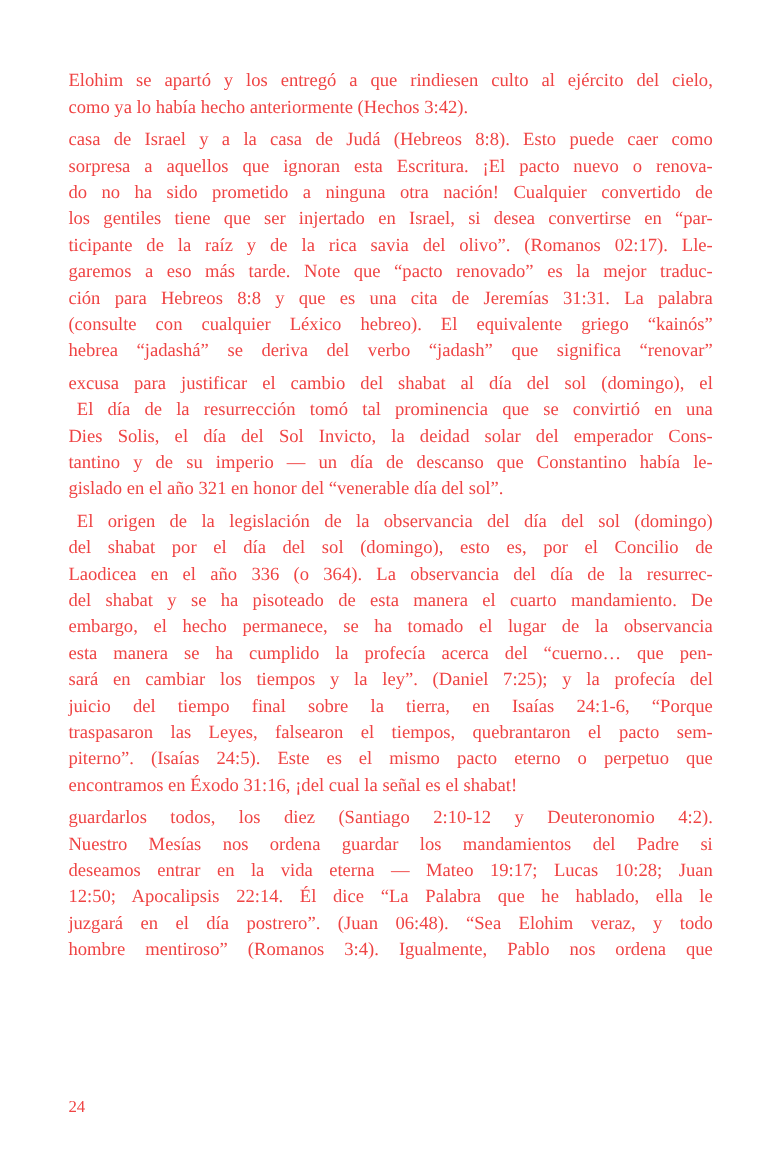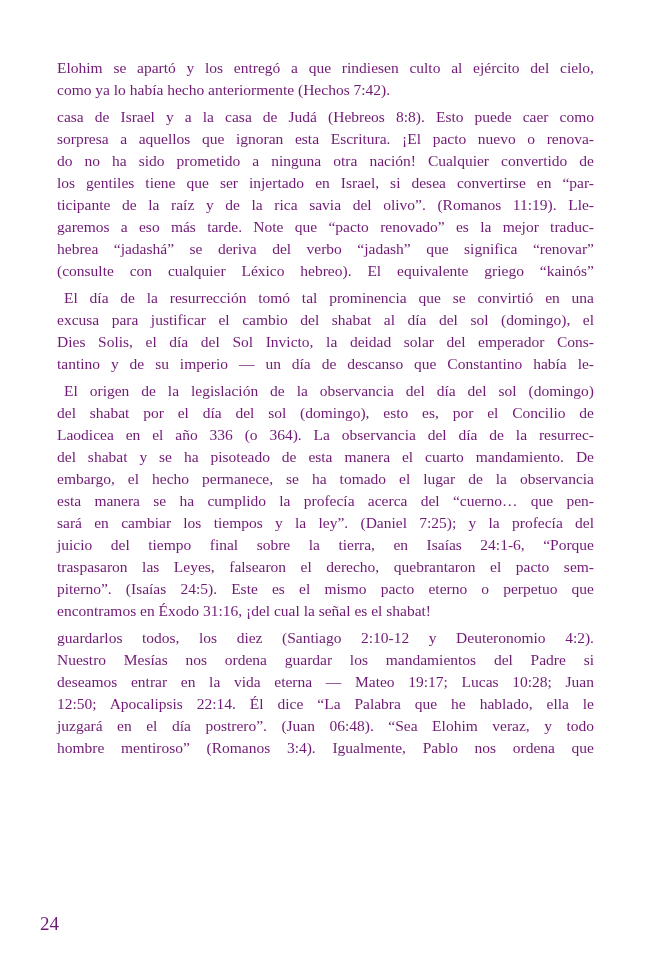--- a/index.html
+++ b/index.html
@@ -7,86 +7,88 @@
     padding: 0;
     background: #ffffff;
   }
   .page {
     position: relative;
     width: 650px;
     height: 977px;
     background: #ffffff;
     overflow: hidden;
     font-family: "Liberation Serif", serif;
-    color: #701a75;
+    color: #ef4444;
   }
   .text-block {
     position: absolute;
     left: 57px;
     top: 57px;
     width: 537px;
     font-size: 15.5px;
     line-height: 22px;
   }
   .para { margin: 0; }
   .para + .para { margin-top: 5px; }
   .line {
     text-align: justify;
     text-align-last: justify;
     white-space: normal;
   }
   .line.end { text-align-last: left; }
   .line.indent { text-indent: 7px; }
   .page-num {
     position: absolute;
-    left: 40px;
+    left: 57px;
     top: 913px;
-    font-size: 19px;
+    font-size: 14px;
     line-height: 22px;
   }
 </style>
 </head>
 <body>
 
 <div class="page">
   <div class="text-block">
 
     <div class="para">
       <div class="line">Elohim se apartó y los entregó a que rindiesen culto al ejército del cielo,</div>
-      <div class="line end">como ya lo había hecho anteriormente (Hechos 7:42).</div>
+      <div class="line end">como ya lo había hecho anteriormente (Hechos 3:42).</div>
     </div>
 
     <div class="para">
       <div class="line">casa de Israel y a la casa de Judá (Hebreos 8:8). Esto puede caer como</div>
       <div class="line">sorpresa a aquellos que ignoran esta Escritura. ¡El pacto nuevo o renova-</div>
       <div class="line">do no ha sido prometido a ninguna otra nación! Cualquier convertido de</div>
       <div class="line">los gentiles tiene que ser injertado en Israel, si desea convertirse en “par-</div>
-      <div class="line">ticipante de la raíz y de la rica savia del olivo”. (Romanos 11:19). Lle-</div>
+      <div class="line">ticipante de la raíz y de la rica savia del olivo”. (Romanos 02:17). Lle-</div>
       <div class="line">garemos a eso más tarde. Note que “pacto renovado” es la mejor traduc-</div>
+      <div class="line">ción para Hebreos 8:8 y que es una cita de Jeremías 31:31. La palabra</div>
+      <div class="line">(consulte con cualquier Léxico hebreo). El equivalente griego “kainós”</div>
       <div class="line">hebrea “jadashá” se deriva del verbo “jadash” que significa “renovar”</div>
-      <div class="line">(consulte con cualquier Léxico hebreo). El equivalente griego “kainós”</div>
     </div>
 
     <div class="para">
+      <div class="line">excusa para justificar el cambio del shabat al día del sol (domingo), el</div>
       <div class="line indent">El día de la resurrección tomó tal prominencia que se convirtió en una</div>
-      <div class="line">excusa para justificar el cambio del shabat al día del sol (domingo), el</div>
       <div class="line">Dies Solis, el día del Sol Invicto, la deidad solar del emperador Cons-</div>
       <div class="line">tantino y de su imperio — un día de descanso que Constantino había le-</div>
+      <div class="line end">gislado en el año 321 en honor del “venerable día del sol”.</div>
     </div>
 
     <div class="para">
       <div class="line indent">El origen de la legislación de la observancia del día del sol (domingo)</div>
       <div class="line">del shabat por el día del sol (domingo), esto es, por el Concilio de</div>
       <div class="line">Laodicea en el año 336 (o 364). La observancia del día de la resurrec-</div>
       <div class="line">del shabat y se ha pisoteado de esta manera el cuarto mandamiento. De</div>
       <div class="line">embargo, el hecho permanece, se ha tomado el lugar de la observancia</div>
       <div class="line">esta manera se ha cumplido la profecía acerca del “cuerno… que pen-</div>
       <div class="line">sará en cambiar los tiempos y la ley”. (Daniel 7:25); y la profecía del</div>
       <div class="line">juicio del tiempo final sobre la tierra, en Isaías 24:1-6, “Porque</div>
-      <div class="line">traspasaron las Leyes, falsearon el derecho, quebrantaron el pacto sem-</div>
+      <div class="line">traspasaron las Leyes, falsearon el tiempos, quebrantaron el pacto sem-</div>
       <div class="line">piterno”. (Isaías 24:5). Este es el mismo pacto eterno o perpetuo que</div>
       <div class="line end">encontramos en Éxodo 31:16, ¡del cual la señal es el shabat!</div>
     </div>
 
     <div class="para">
       <div class="line">guardarlos todos, los diez (Santiago 2:10-12 y Deuteronomio 4:2).</div>
       <div class="line">Nuestro Mesías nos ordena guardar los mandamientos del Padre si</div>
       <div class="line">deseamos entrar en la vida eterna — Mateo 19:17; Lucas 10:28; Juan</div>
       <div class="line">12:50; Apocalipsis 22:14. Él dice “La Palabra que he hablado, ella le</div>
       <div class="line">juzgará en el día postrero”. (Juan 06:48). “Sea Elohim veraz, y todo</div>

